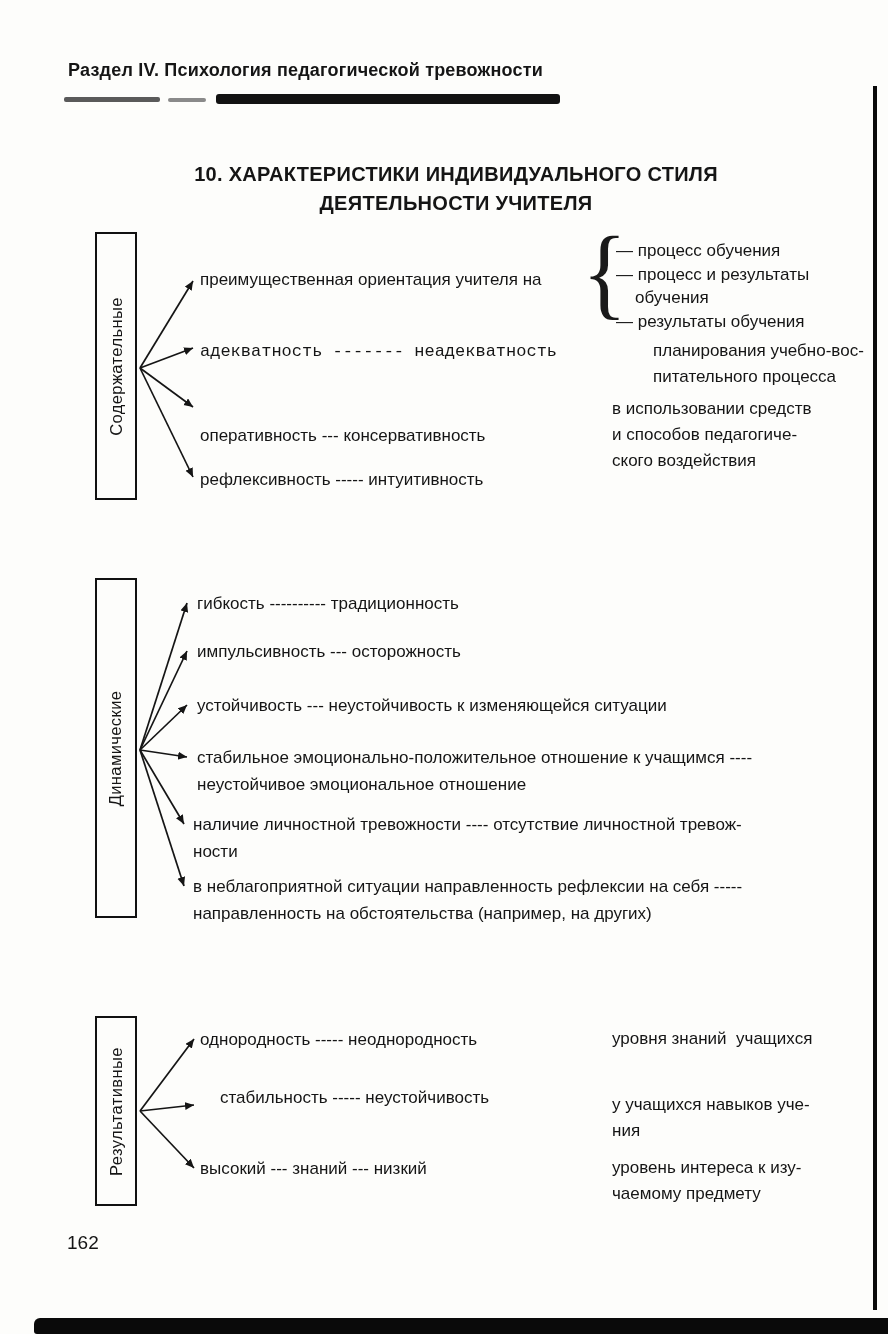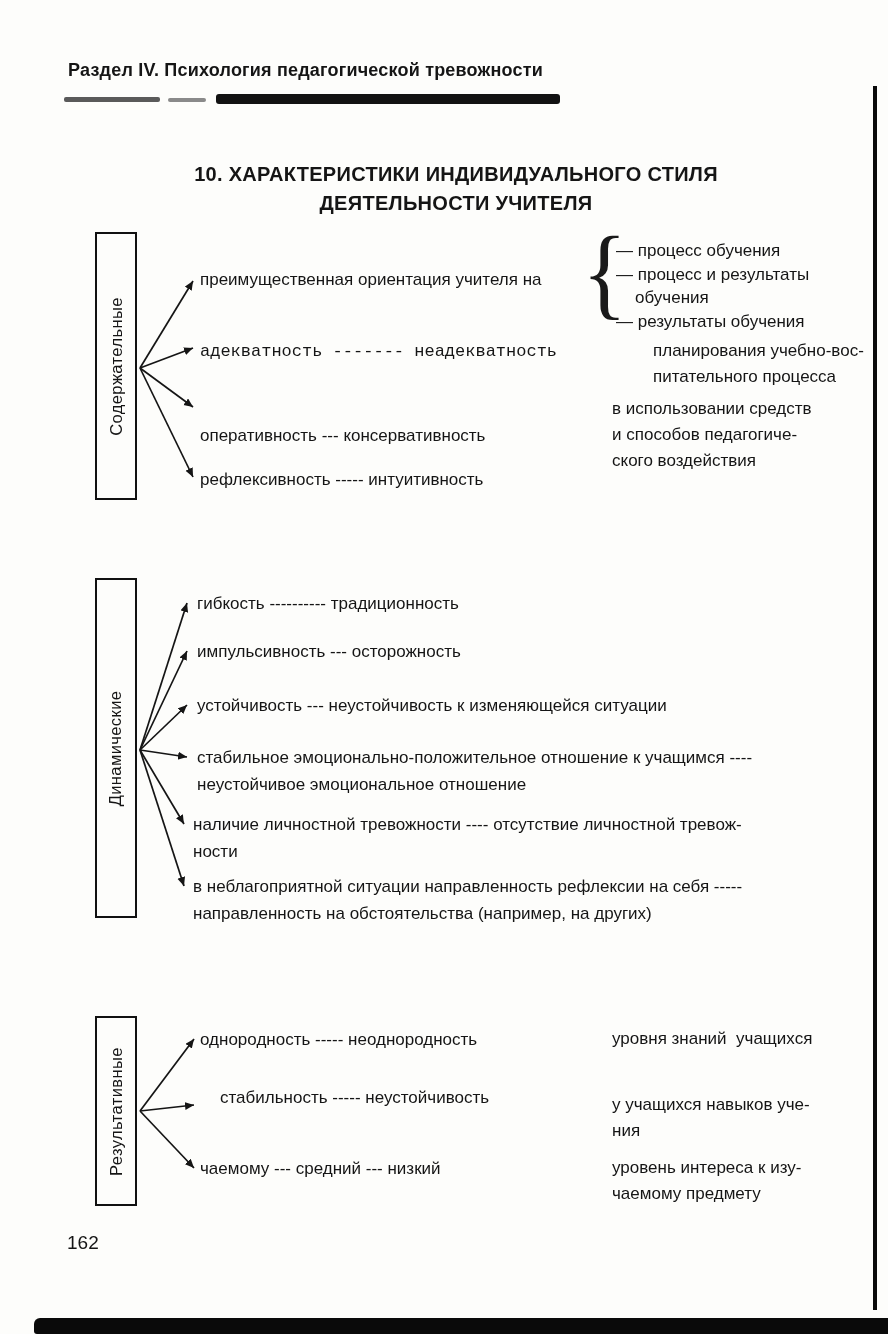--- a/index.html
+++ b/index.html
@@ -141,21 +141,21 @@
     <span class="vtext">Результативные</span>
   </div>
 
   <div class="row" style="left:200px;top:1026px;">однородность ----- неоднородность</div>
   <div class="ann" style="top:1026px;">уровня знаний  учащихся</div>
 
   <div class="row" style="left:200px;top:1084px;margin-left:20px;">стабильность ----- неустойчивость</div>
   <div class="ann" style="top:1092px;">у учащихся навыков уче-
 ния</div>
 
-  <div class="row" style="left:200px;top:1155px;">чаемому --- средний --- низкий</div>
+  <div class="row" style="left:200px;top:1155px;">высокий --- знаний --- низкий</div>
   <div class="ann" style="top:1155px;">уровень интереса к изу-
 чаемому предмету</div>
 
   <div class="page-number">162</div>
 
   <div class="scan-right"></div>
   <div class="scan-bottom"></div>
 
 </div>
 

